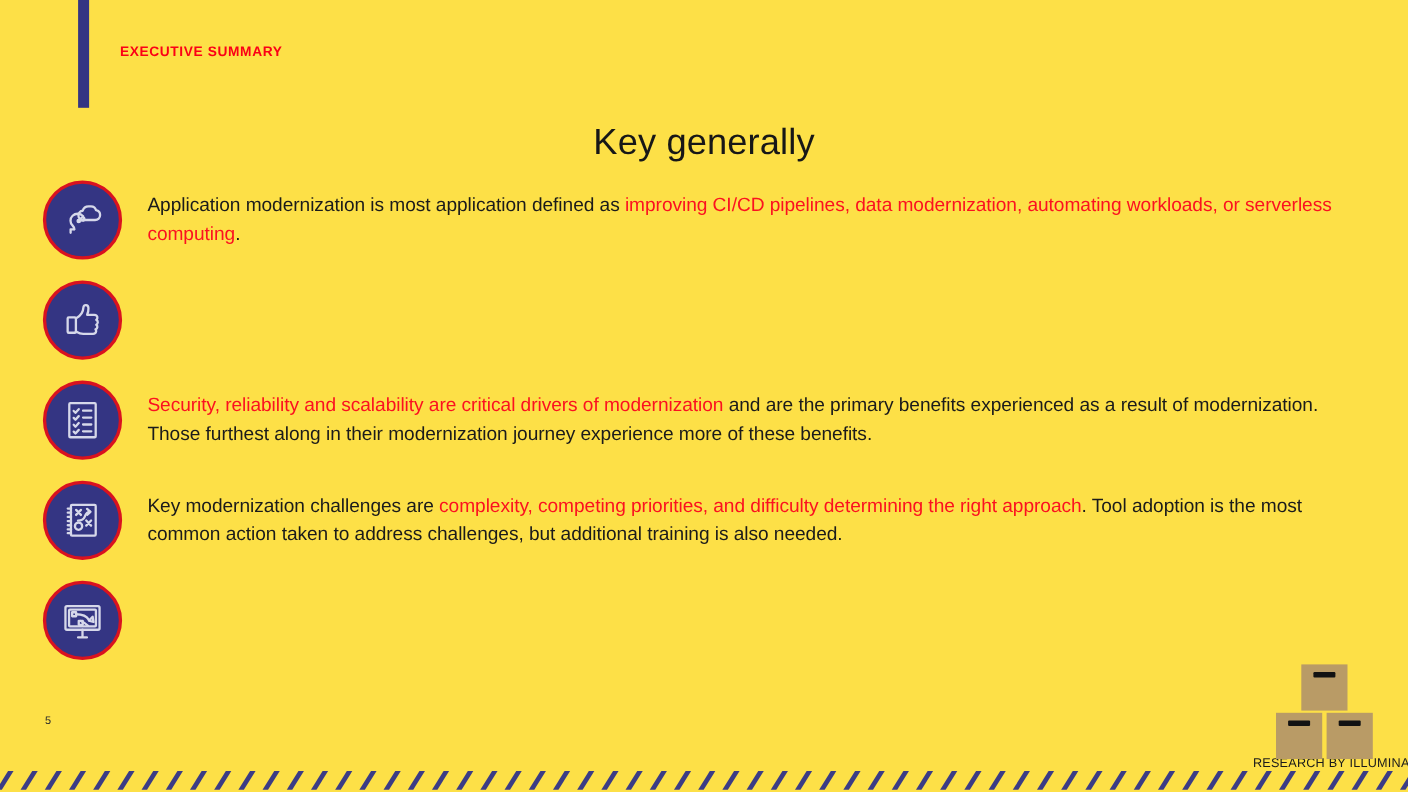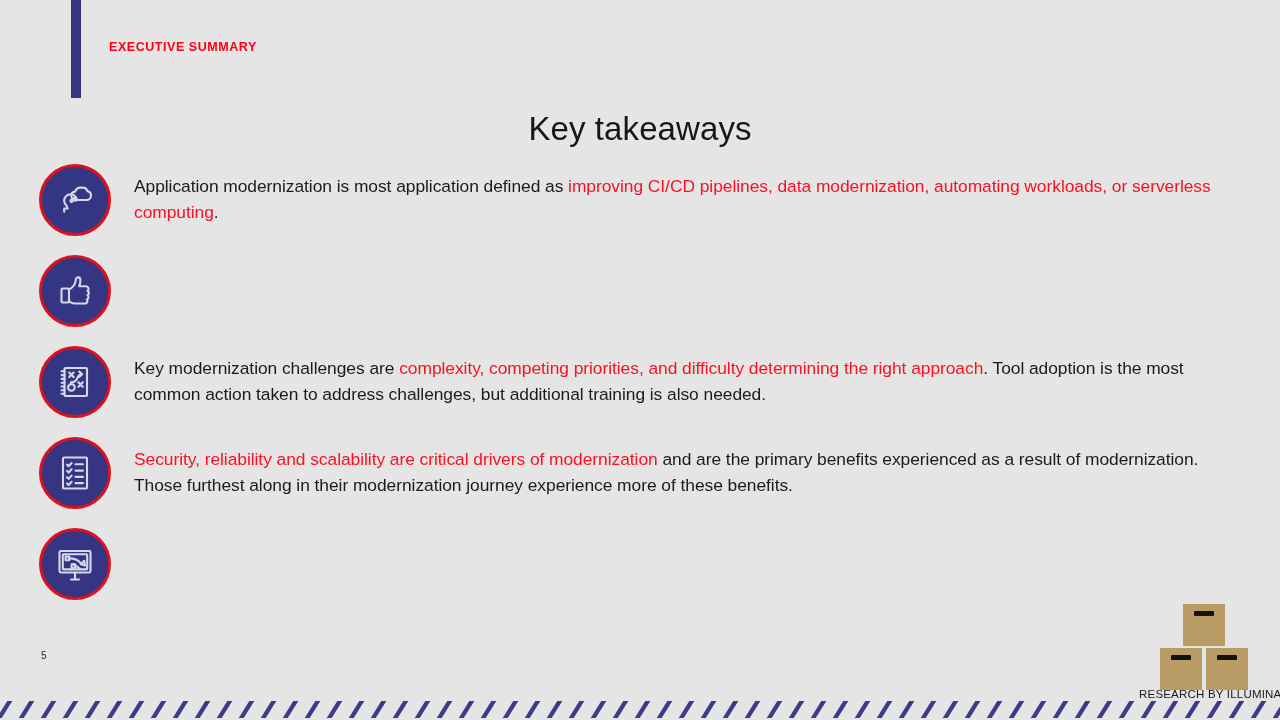--- a/index.html
+++ b/index.html
@@ -9,21 +9,21 @@
     height: 720px;
     overflow: hidden;
     background: #ffffff;
     font-family: "Liberation Sans", sans-serif;
   }
 
   .slide {
     position: relative;
     width: 1280px;
     height: 720px;
-    background: #e5e5e5;
+    background: #fde047;
   }
 
   
   .accent-bar {
     position: absolute;
     left: 71px;
     top: 0px;
     width: 10px;
     height: 98px;
     background: #343583;
@@ -159,21 +159,21 @@
 </style>
 </head>
 <body>
 
 <div class="slide">
 
   <div class="accent-bar"></div>
 
   <div class="eyebrow">EXECUTIVE SUMMARY</div>
 
-  <div class="slide-title">Key takeaways</div>
+  <div class="slide-title">Key generally</div>
 
   <div class="takeaways">
       <div class="row">
         <div class="icon-badge">
           <svg width="44" height="44" viewBox="0 0 44 44">
             <path style="fill:none;stroke:#d6d8ea;stroke-width:2.1;stroke-linecap:round;stroke-linejoin:round" d="M14.5 30.5c0-1.6-.6-2.6-1.6-3.6-1.1-1.1-1.8-2.6-1.8-4.3 0-3.5 2.9-6.3 6.5-6.3 2 0 3.8.9 5 2.3"></path>
             <path style="fill:none;stroke:#d6d8ea;stroke-width:2.1;stroke-linecap:round;stroke-linejoin:round" d="M14.5 30.5h-3.3v3.2"></path>
             <circle style="fill:none;stroke:#d6d8ea;stroke-width:2.1;stroke-linecap:round;stroke-linejoin:round" cx="18.6" cy="22.9" r="1.1"></circle>
             <circle style="fill:none;stroke:#d6d8ea;stroke-width:2.1;stroke-linecap:round;stroke-linejoin:round" cx="22.2" cy="21.1" r="1.5"></circle>
             <path style="fill:none;stroke:#d6d8ea;stroke-width:2.1;stroke-linecap:round;stroke-linejoin:round" d="M27.6 9.6c-2.6 0-4.8 1.7-5.4 4-2.2.2-3.9 2-3.9 4.2 0 2.3 1.9 4.2 4.3 4.2h10.8c2.6 0 4.6-2 4.6-4.5 0-2.2-1.6-4-3.7-4.4-.5-2-2.4-3.5-4.6-3.5-.7 0-1.4.1-2.1 0z"></path>
@@ -181,44 +181,44 @@
         </div>
         <div class="row-text"><span>Application modernization is most application defined as </span><span class="hl">improving CI/CD pipelines, data modernization, automating workloads, or serverless computing</span><span>.</span></div>
       </div>
       <div class="row">
         <div class="icon-badge">
           <svg width="44" height="44" viewBox="0 0 44 44">
             <rect style="fill:none;stroke:#d6d8ea;stroke-width:2.1;stroke-linecap:round;stroke-linejoin:round" x="8.5" y="19.5" width="7.5" height="14" rx="1"></rect>
             <path style="fill:none;stroke:#d6d8ea;stroke-width:2.1;stroke-linecap:round;stroke-linejoin:round" d="M16 20.5c2.2-1 4-2.7 5.3-4.8 1-1.6 1.4-3.2 1.5-5 .1-1.6 1.1-2.4 2.3-2.3 1.3.1 2.2 1.1 2.3 2.6.1 2.2-.3 4.2-1.2 6.2h6.5c1.8 0 3.1 1.4 2.8 3-.1.7-.5 1.2-1 1.6.9.4 1.5 1.3 1.4 2.4-.1.9-.6 1.6-1.4 2 .7.5 1.1 1.3 1 2.2-.1 1-.8 1.7-1.7 2 .5.5.7 1.2.6 1.9-.2 1.3-1.3 2.2-2.8 2.2h-9c-2.1 0-4-.6-5.7-1.7l-.9-.6"></path>
           </svg>
         </div>
+      </div>
+      <div class="row">
+        <div class="icon-badge">
+          <svg width="44" height="44" viewBox="0 0 44 44">
+            <rect style="fill:none;stroke:#d6d8ea;stroke-width:2.1;stroke-linecap:round;stroke-linejoin:round" x="10" y="6.5" width="24" height="31" rx="1"></rect>
+            <path style="fill:none;stroke:#d6d8ea;stroke-width:2.1;stroke-linecap:round;stroke-linejoin:round" d="M14 13.6l1.6 1.7 3-3.3M14 19.9l1.6 1.7 3-3.3M14 26.2l1.6 1.7 3-3.3M14 32.4l1.6 1.7 3-3.3"></path>
+            <path style="fill:none;stroke:#d6d8ea;stroke-width:2.1;stroke-linecap:round;stroke-linejoin:round" d="M22.5 13.3h7.5M22.5 19.6h7.5M22.5 25.9h7.5M22.5 32.1h7.5"></path>
+          </svg>
+        </div>
+        <div class="row-text"><span class="hl">Security, reliability and scalability are critical drivers of modernization</span><span> and are the primary benefits experienced as a result of modernization. Those furthest along in their modernization journey experience more of these benefits.</span></div>
       </div>
       <div class="row">
         <div class="icon-badge">
           <svg width="44" height="44" viewBox="0 0 44 44">
             <rect style="fill:none;stroke:#d6d8ea;stroke-width:2.1;stroke-linecap:round;stroke-linejoin:round" x="11.5" y="8" width="22.5" height="28" rx="1"></rect>
             <path style="fill:none;stroke:#d6d8ea;stroke-width:2.1;stroke-linecap:round;stroke-linejoin:round" d="M8.6 11.3h3M8.6 15.1h3M8.6 18.9h3M8.6 22.7h3M8.6 26.5h3M8.6 30.3h3M8.6 33.7h3"></path>
             <path style="fill:none;stroke:#d6d8ea;stroke-width:2.1;stroke-linecap:round;stroke-linejoin:round" d="M16.2 12.5l4.4 4.6M20.6 12.5l-4.4 4.6"></path>
             <path style="fill:none;stroke:#d6d8ea;stroke-width:2.1;stroke-linecap:round;stroke-linejoin:round" d="M25.4 30.2l4.4 4.6M29.8 30.2l-4.4 4.6" transform="translate(0,-8)"></path>
             <circle style="fill:none;stroke:#d6d8ea;stroke-width:2.1;stroke-linecap:round;stroke-linejoin:round" cx="18.4" cy="27.4" r="3.3"></circle>
             <path style="fill:none;stroke:#d6d8ea;stroke-width:2.1;stroke-linecap:round;stroke-linejoin:round" d="M17.9 22.3c3.3 0 5.4-1.6 6.2-3.7.8-2.2 1.5-4.3 4.8-4.5"></path>
             <path style="fill:none;stroke:#d6d8ea;stroke-width:2.1;stroke-linecap:round;stroke-linejoin:round" d="M26.2 11.6l3 2.7-3 2.7"></path>
           </svg>
         </div>
         <div class="row-text"><span>Key modernization challenges are </span><span class="hl">complexity, competing priorities, and difficulty determining the right approach</span><span>. Tool adoption is the most common action taken to address challenges, but additional training is also needed.</span></div>
-      </div>
-      <div class="row">
-        <div class="icon-badge">
-          <svg width="44" height="44" viewBox="0 0 44 44">
-            <rect style="fill:none;stroke:#d6d8ea;stroke-width:2.1;stroke-linecap:round;stroke-linejoin:round" x="10" y="6.5" width="24" height="31" rx="1"></rect>
-            <path style="fill:none;stroke:#d6d8ea;stroke-width:2.1;stroke-linecap:round;stroke-linejoin:round" d="M14 13.6l1.6 1.7 3-3.3M14 19.9l1.6 1.7 3-3.3M14 26.2l1.6 1.7 3-3.3M14 32.4l1.6 1.7 3-3.3"></path>
-            <path style="fill:none;stroke:#d6d8ea;stroke-width:2.1;stroke-linecap:round;stroke-linejoin:round" d="M22.5 13.3h7.5M22.5 19.6h7.5M22.5 25.9h7.5M22.5 32.1h7.5"></path>
-          </svg>
-        </div>
-        <div class="row-text"><span class="hl">Security, reliability and scalability are critical drivers of modernization</span><span> and are the primary benefits experienced as a result of modernization. Those furthest along in their modernization journey experience more of these benefits.</span></div>
       </div>
       <div class="row">
         <div class="icon-badge">
           <svg width="44" height="44" viewBox="0 0 44 44">
             <rect style="fill:none;stroke:#d6d8ea;stroke-width:2.1;stroke-linecap:round;stroke-linejoin:round" x="6.5" y="9" width="31" height="21.5" rx="1.4"></rect>
             <rect style="fill:none;stroke:#d6d8ea;stroke-width:2.1;stroke-linecap:round;stroke-linejoin:round" x="9.8" y="12.2" width="24.4" height="15.2" rx=".8"></rect>
             <path style="fill:none;stroke:#d6d8ea;stroke-width:2.1;stroke-linecap:round;stroke-linejoin:round" d="M18 37.5h8M22 30.5v7"></path>
             <rect style="fill:none;stroke:#d6d8ea;stroke-width:2.1;stroke-linecap:round;stroke-linejoin:round" x="12.6" y="14.6" width="3.6" height="3.6"></rect>
             <rect style="fill:none;stroke:#d6d8ea;stroke-width:2.1;stroke-linecap:round;stroke-linejoin:round" x="18.6" y="22.4" width="3.6" height="3.6"></rect>
             <path style="fill:none;stroke:#d6d8ea;stroke-width:2.1;stroke-linecap:round;stroke-linejoin:round" d="M16.2 16.4c6.5 0 10 2.4 11.6 5.1"></path>

